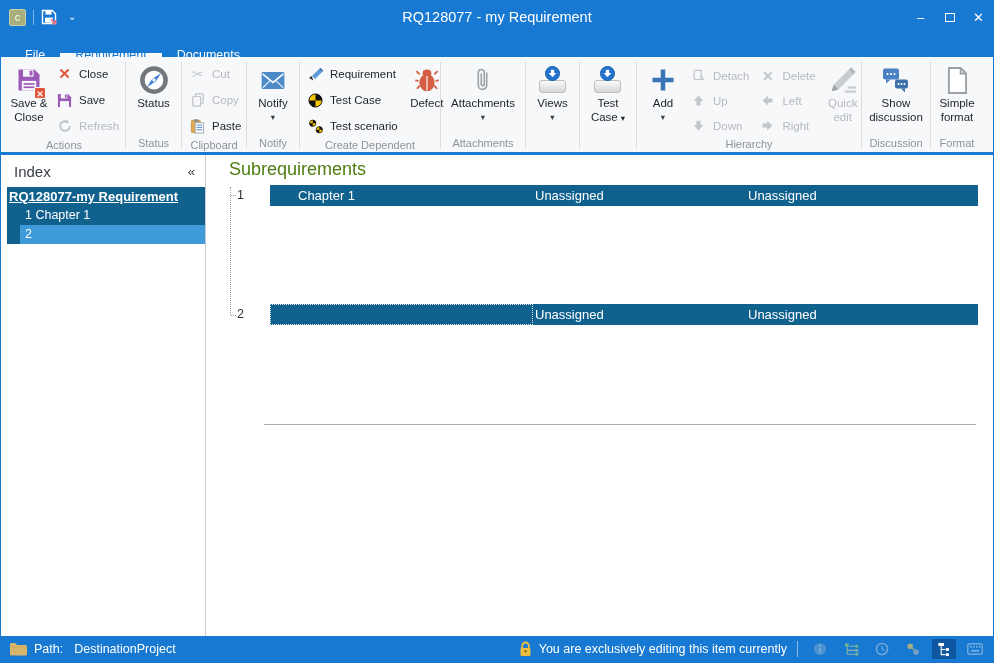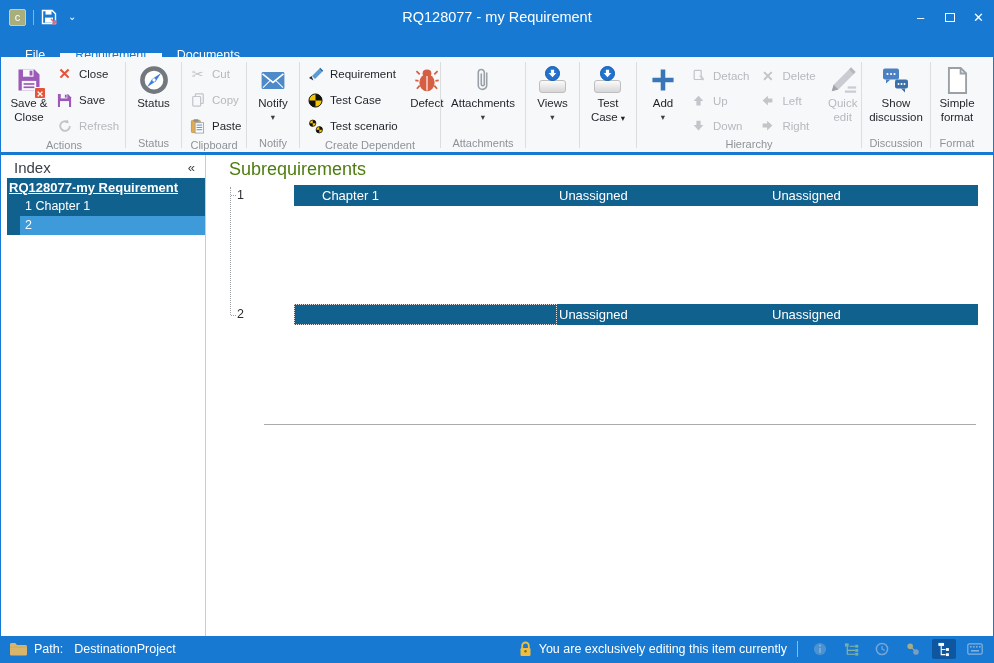--- a/index.html
+++ b/index.html
@@ -68,40 +68,40 @@
 
   .hiergrid { display:flex; gap:2px; margin-top:2px; }
   .hiercol { display:flex; flex-direction:column; }
   .hiercol .smallbtn { height:25px; }
 
   
   .content { flex:1; display:flex; min-height:0; background:#fff; }
   .sidebar { width:205px; border-right:1px solid #C9CBCD; display:flex;
              flex-direction:column; flex:0 0 auto; background:#fff; }
   .sb-header { display:flex; justify-content:space-between; align-items:center;
-               padding:3px 10px 2px 13px; font-size:15px; color:#3A3F45; height:23px; }
+               padding:3px 10px 2px 13px; font-size:15px; color:#3A3F45; height:32px; }
   .sb-collapse { font-size:13px; color:#3A3F45; }
   .sb-tree { margin-left:6px; }
   .sb-root { background:#11618E; color:#fff; font-weight:bold; text-decoration:underline;
              font-size:13px; height:19px; line-height:19px; padding-left:2px; white-space:nowrap; }
   .sb-row { display:flex; height:19px; font-size:12.5px; color:#fff; }
   .sb-gutter { width:13px; background:#11618E; flex:0 0 auto; }
   .sb-item { flex:1; line-height:19px; padding-left:5px; }
   .sb-item.dark { background:#11618E; }
   .sb-item.selected { background:#3E9AD9; }
 
   .main { flex:1; position:relative; background:#fff; overflow:hidden; }
   .heading { position:absolute; top:4px; left:23px; color:#4d7c0f; font-size:18px; }
 
   .tline-v { position:absolute; left:24px; top:32px; height:128px; border-left:1px dotted #9AA0A6; }
   .tline-h { position:absolute; left:25px; width:5px; border-top:1px dotted #9AA0A6; }
 
   .rrow { position:absolute; left:0; right:0; height:21px; }
   .rownum { position:absolute; left:31px; top:0; line-height:21px; font-size:12.5px; color:#2B2F33; }
-  .rowbar { margin-left:88px; margin-right:15px; height:21px; background:#11618E;
+  .rowbar { margin-left:64px; margin-right:15px; height:21px; background:#11618E;
             color:#fff; display:flex; align-items:stretch; font-size:13px; }
   .cell { display:flex; align-items:center; }
   .c1 { width:263px; padding-left:28px; }
   .c2 { width:213px; padding-left:2px; }
   .c3 { flex:1; padding-left:2px; }
   .focus-cell { border:1px dotted #E4E4E4; padding-left:4px; }
   .divider { position:absolute; top:269px; left:58px; width:712px; border-top:1px solid #ABABAB; }
 
   
   .statusbar { height:26px; background:#1779D2; color:#fff; display:flex; align-items:center;

